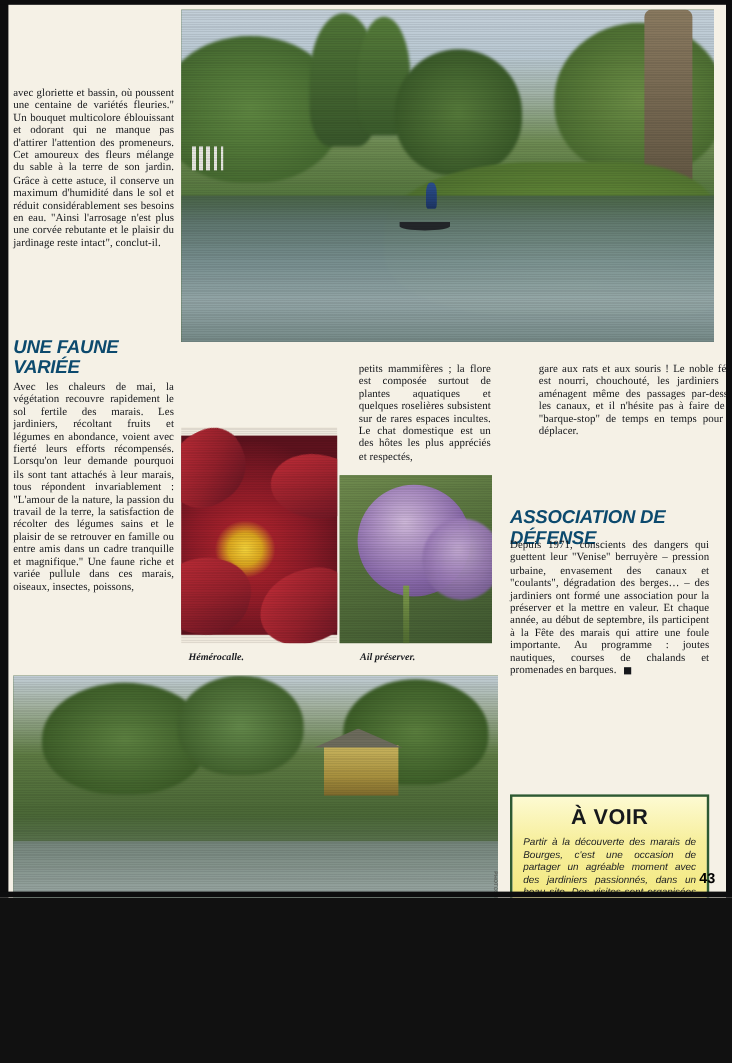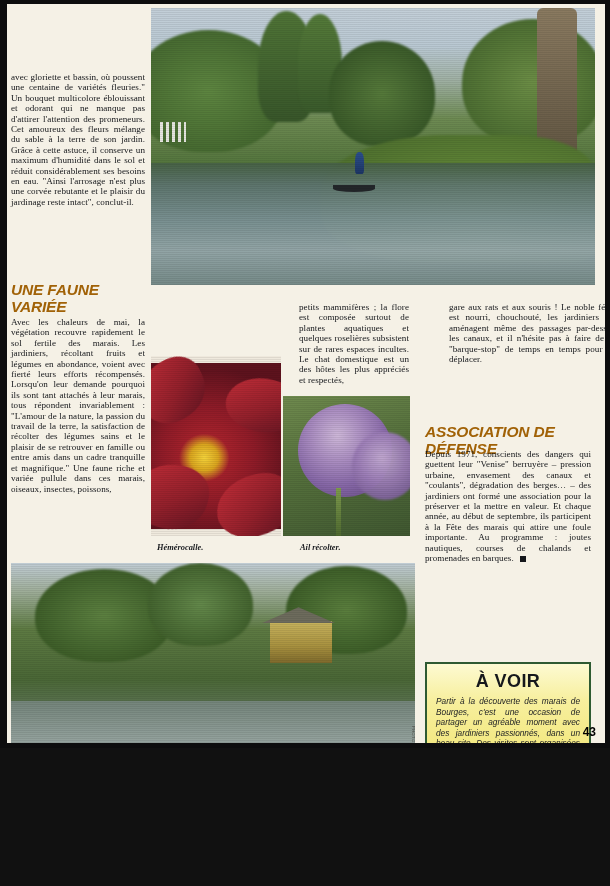--- a/index.html
+++ b/index.html
@@ -208,21 +208,21 @@
   .col p { margin: 0; }
 
   #col-l-top   { left: 11px;  top: 72px;  width: 134px; }
   #col-l-faune { left: 11px;  top: 317px; width: 134px; }
   #col-m       { left: 299px; top: 302px; width: 110px; }
   #col-r-top   { left: 449px; top: 302px; width: 166px; }
   #col-r-assoc { left: 425px; top: 449px; width: 166px; }
 
   .head {
     position: absolute;
-    color: #a16207;
+    color: #0c4a6e;
     font-family: "Liberation Sans", sans-serif;
     font-style: italic;
     font-weight: bold;
     font-size: 15.5px;
     line-height: 16.5px;
     letter-spacing: -.2px;
   }
   #head-faune { left: 11px;  top: 282px; width: 140px; }
   #head-assoc { left: 425px; top: 424px; width: 170px; }
 
@@ -371,21 +371,21 @@
 
   <div class="photo" id="photo-allium">
     <div class="allium-bg"></div>
     <div class="allium-ball"></div>
     <div class="allium-ball2"></div>
     <div class="allium-stem"></div>
     <div class="grain"></div>
   </div>
 
   <div class="caption" id="cap-lily">Hémérocalle.</div>
-  <div class="caption" id="cap-allium">Ail récolter.</div>
+  <div class="caption" id="cap-allium">Ail préserver.</div>
 
   <div class="photo" id="photo-bottom">
     <div class="pond-sky"></div>
     <div class="tree-mass" style="left:6%;top:2%;width:34%;height:34%;background:radial-gradient(ellipse at 50% 50%,#5c8040,#31501f);"></div>
     <div class="tree-mass" style="left:34%;top:0%;width:26%;height:30%;background:radial-gradient(ellipse at 50% 50%,#63884a,#355322);"></div>
     <div class="tree-mass" style="right:2%;top:1%;width:30%;height:32%;background:radial-gradient(ellipse at 50% 50%,#5a7e3d,#30501f);"></div>
     <div class="cabin"></div>
     <div class="cabin-roof"></div>
     <div class="pond-water"></div>
     <div class="boat-green"></div>

